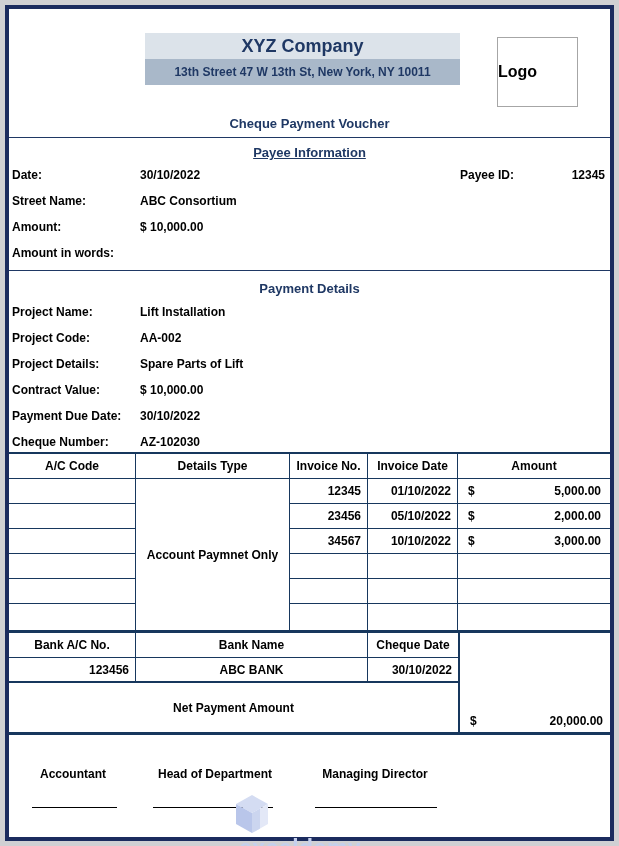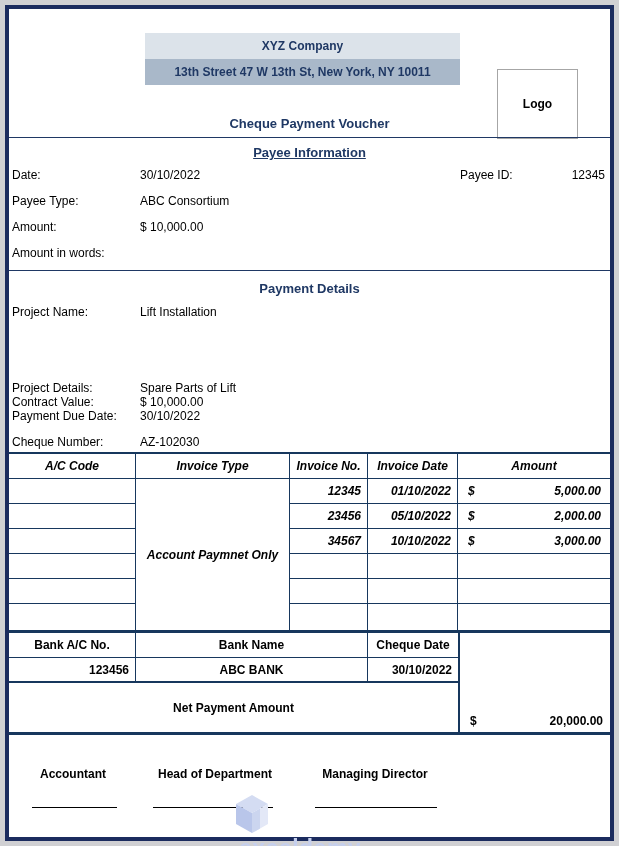--- a/index.html
+++ b/index.html
@@ -2,36 +2,36 @@
 <html><head>
 <meta charset="utf-8">
 <style>
   * { margin:0; padding:0; box-sizing:border-box; }
   body { font-family:"Liberation Sans", sans-serif; background:#d0d0d3; }
   .canvas { position:relative; width:619px; height:846px; background:#d0d0d3; overflow:hidden; }
   .page { position:absolute; left:5px; top:5px; width:609px; height:836px;
           background:#ffffff; border:4px solid #1b2b5e; }
   .abs { position:absolute; }
   .band { left:136px; width:315px; height:26px; display:flex; align-items:center; justify-content:center; }
-  .band1 { top:24px; background:#dce3ea; font-size:12px; font-weight:bold; color:#1f3864; }
+  .band1 { top:24px; background:#dce3ea; font-size:18px; font-weight:bold; color:#1f3864; }
   .band2 { top:50px; background:#a9b8c9; font-size:12px; font-weight:bold; color:#1f3864; }
   .logo-box { left:488px; top:28px; width:81px; height:70px; border:1px solid #a6a6a6;
-              display:flex; align-items:center; justify-content:center; font-size:12px; font-weight:bold;margin-top:32px; }
+              display:flex; align-items:center; font-size:16px; font-weight:bold; }
   .center-title { left:0; width:601px; text-align:center; font-size:13px; font-weight:bold; color:#1f3864; }
   .hline { left:0; width:601px; height:0; border-top:1.5px solid #1f3864; }
-  .frow { left:0; width:601px; height:16px; font-size:12px; font-weight:normal; color:#000; }
+  .frow { left:0; width:601px; height:16px; font-size:12px; font-weight:bold; color:#000; }
   .frow .lab { position:absolute; left:3px; }
   .frow .val { position:absolute; left:131px; }
   .frow .lab2 { position:absolute; left:451px; }
   .frow .val2 { position:absolute; right:5px; }
   
   .it { left:0; top:443px; width:601px; height:189px; display:grid;
         grid-template-columns:127px 154px 78px 90px 152px;
         grid-template-rows:25px 25px 25px 25px 25px 25px 26px;
-        border-top:2px solid #17375d;font-style:italic; }
+        border-top:2px solid #17375d; }
   .c { border-right:1px solid #17375d; border-bottom:1px solid #17375d;
        display:flex; align-items:center; font-size:12px; font-weight:bold; color:#000; }
   .c.ctr { justify-content:center; }
   .c.rgt { justify-content:flex-end; padding-right:6px; }
   .c.nor { border-right:none; }
   .c.nob { border-bottom:none; }
   .c.money { justify-content:space-between; padding:0 9px 0 10px; border-right:none; }
   
   .bank { left:0; top:621px; width:601px; height:105px; display:grid;
           grid-template-columns:127px 232px 90px 152px;
@@ -71,60 +71,64 @@
 
     <div class="abs center-title" style="top:136px; text-decoration:underline;">Payee Information</div>
 
     <div class="abs frow" style="top:159px;">
       <span class="lab">Date:</span>
       <span class="val">30/10/2022</span>
       <span class="lab2">Payee ID:</span>
       <span class="val2">12345</span>
     </div>
     <div class="abs frow" style="top:185px;">
-      <span class="lab">Payee Type:</span>
+      <span class="lab">Street Name:</span>
       <span class="val">ABC Consortium</span>
     </div>
     <div class="abs frow" style="top:211px;">
       <span class="lab">Amount:</span>
       <span class="val">$ 10,000.00</span>
     </div>
     <div class="abs frow" style="top:237px;">
       <span class="lab">Amount in words:</span>
       <span class="val"></span>
     </div>
 
     <div class="abs hline" style="top:261px;"></div>
 
     <div class="abs frow" style="top:296px;">
       <span class="lab">Project Name:</span>
       <span class="val">Lift Installation</span>
     </div>
 
     <div class="abs center-title" style="top:272px;">Payment Details</div>
-    <div class="abs frow" style="top:348px;margin-top:24px;">
+    <div class="abs frow" style="top:322px;">
+      <span class="lab">Project Code:</span>
+      <span class="val">AA-002</span>
+    </div>
+    <div class="abs frow" style="top:348px;">
       <span class="lab">Project Details:</span>
       <span class="val">Spare Parts of Lift</span>
     </div>
-    <div class="abs frow" style="top:386px;">
+    <div class="abs frow" style="top:374px;">
       <span class="lab">Contract Value:</span>
       <span class="val">$ 10,000.00</span>
     </div>
     <div class="abs frow" style="top:400px;">
       <span class="lab">Payment Due Date:</span>
       <span class="val">30/10/2022</span>
     </div>
     <div class="abs frow" style="top:426px;">
       <span class="lab">Cheque Number:</span>
       <span class="val">AZ-102030</span>
     </div>
 
     <div class="abs it">
       <div class="c ctr" style="grid-area:1/1;">A/C Code</div>
-      <div class="c ctr" style="grid-area:1/2;">Invoice Type</div>
+      <div class="c ctr" style="grid-area:1/2;">Details Type</div>
       <div class="c ctr" style="grid-area:1/3;">Invoice No.</div>
       <div class="c ctr" style="grid-area:1/4;">Invoice Date</div>
       <div class="c ctr nor" style="grid-area:1/5;">Amount</div>
 
       <div class="c" style="grid-area:2/1;"></div>
       <div class="c" style="grid-area:3/1;"></div>
       <div class="c" style="grid-area:4/1;"></div>
       <div class="c" style="grid-area:5/1;"></div>
       <div class="c" style="grid-area:6/1;"></div>
       <div class="c nob" style="grid-area:7/1;"></div>

